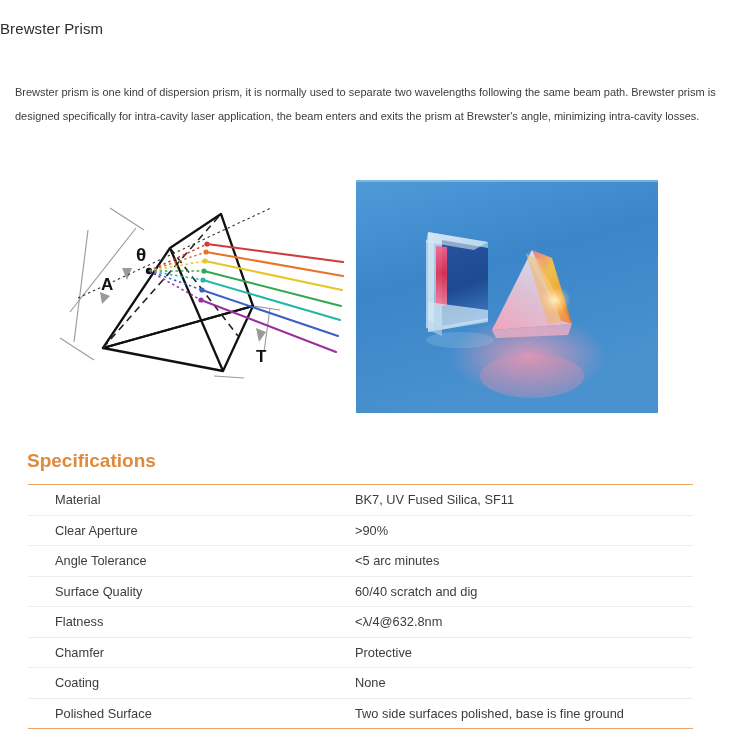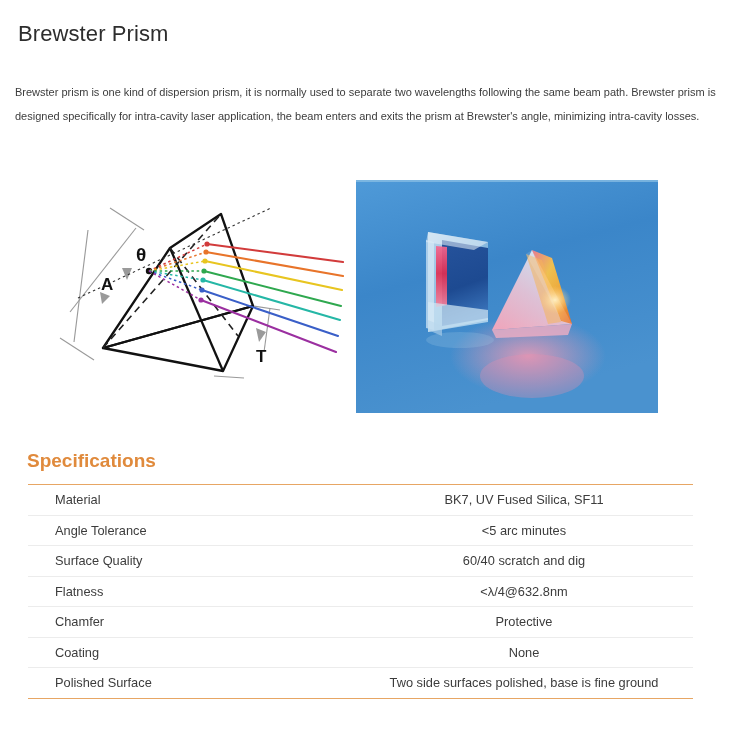--- a/index.html
+++ b/index.html
@@ -17,23 +17,23 @@
   }
   .page {
     position: relative;
     width: 750px;
     height: 750px;
   }
 
   
   .page-title {
     position: absolute;
-    left: 18px;
+    left: 0;
     top: 4px;
-    font-size: 22px;
+    font-size: 15px;
     font-weight: 400;
     color: #2d2d2d;
     letter-spacing: 0.1px;
     line-height: 30px;
   }
 
   
   .intro {
     position: absolute;
     left: 15px;
@@ -122,21 +122,20 @@
     height: 29.5px;
     vertical-align: middle;
     line-height: 29.5px;
   }
   .spec-table td.k {
     width: 300px;
     padding-left: 27px;
   }
   .spec-table td.v {
     padding-left: 0;
-    text-align: center;
   }
 </style>
 </head>
 <body>
 
 <div class="page">
 
   <h1 class="page-title">Brewster Prism</h1>
 
   <p class="intro">Brewster prism is one kind of dispersion prism, it is normally used to separate two wavelengths following the same beam path. Brewster prism is designed specifically for intra-cavity laser application, the beam enters and exits the prism at Brewster's angle, minimizing intra-cavity losses.</p>
@@ -291,20 +290,24 @@
 
   <h2 class="spec-heading">Specifications</h2>
 
   <table class="spec-table">
     <tbody>
         <tr>
           <td class="k">Material</td>
           <td class="v">BK7, UV Fused Silica, SF11</td>
         </tr>
         <tr>
+          <td class="k">Clear Aperture</td>
+          <td class="v">&gt;90%</td>
+        </tr>
+        <tr>
           <td class="k">Angle Tolerance</td>
           <td class="v">&lt;5 arc minutes</td>
         </tr>
         <tr>
           <td class="k">Surface Quality</td>
           <td class="v">60/40 scratch and dig</td>
         </tr>
         <tr>
           <td class="k">Flatness</td>
           <td class="v">&lt;λ/4@632.8nm</td>

